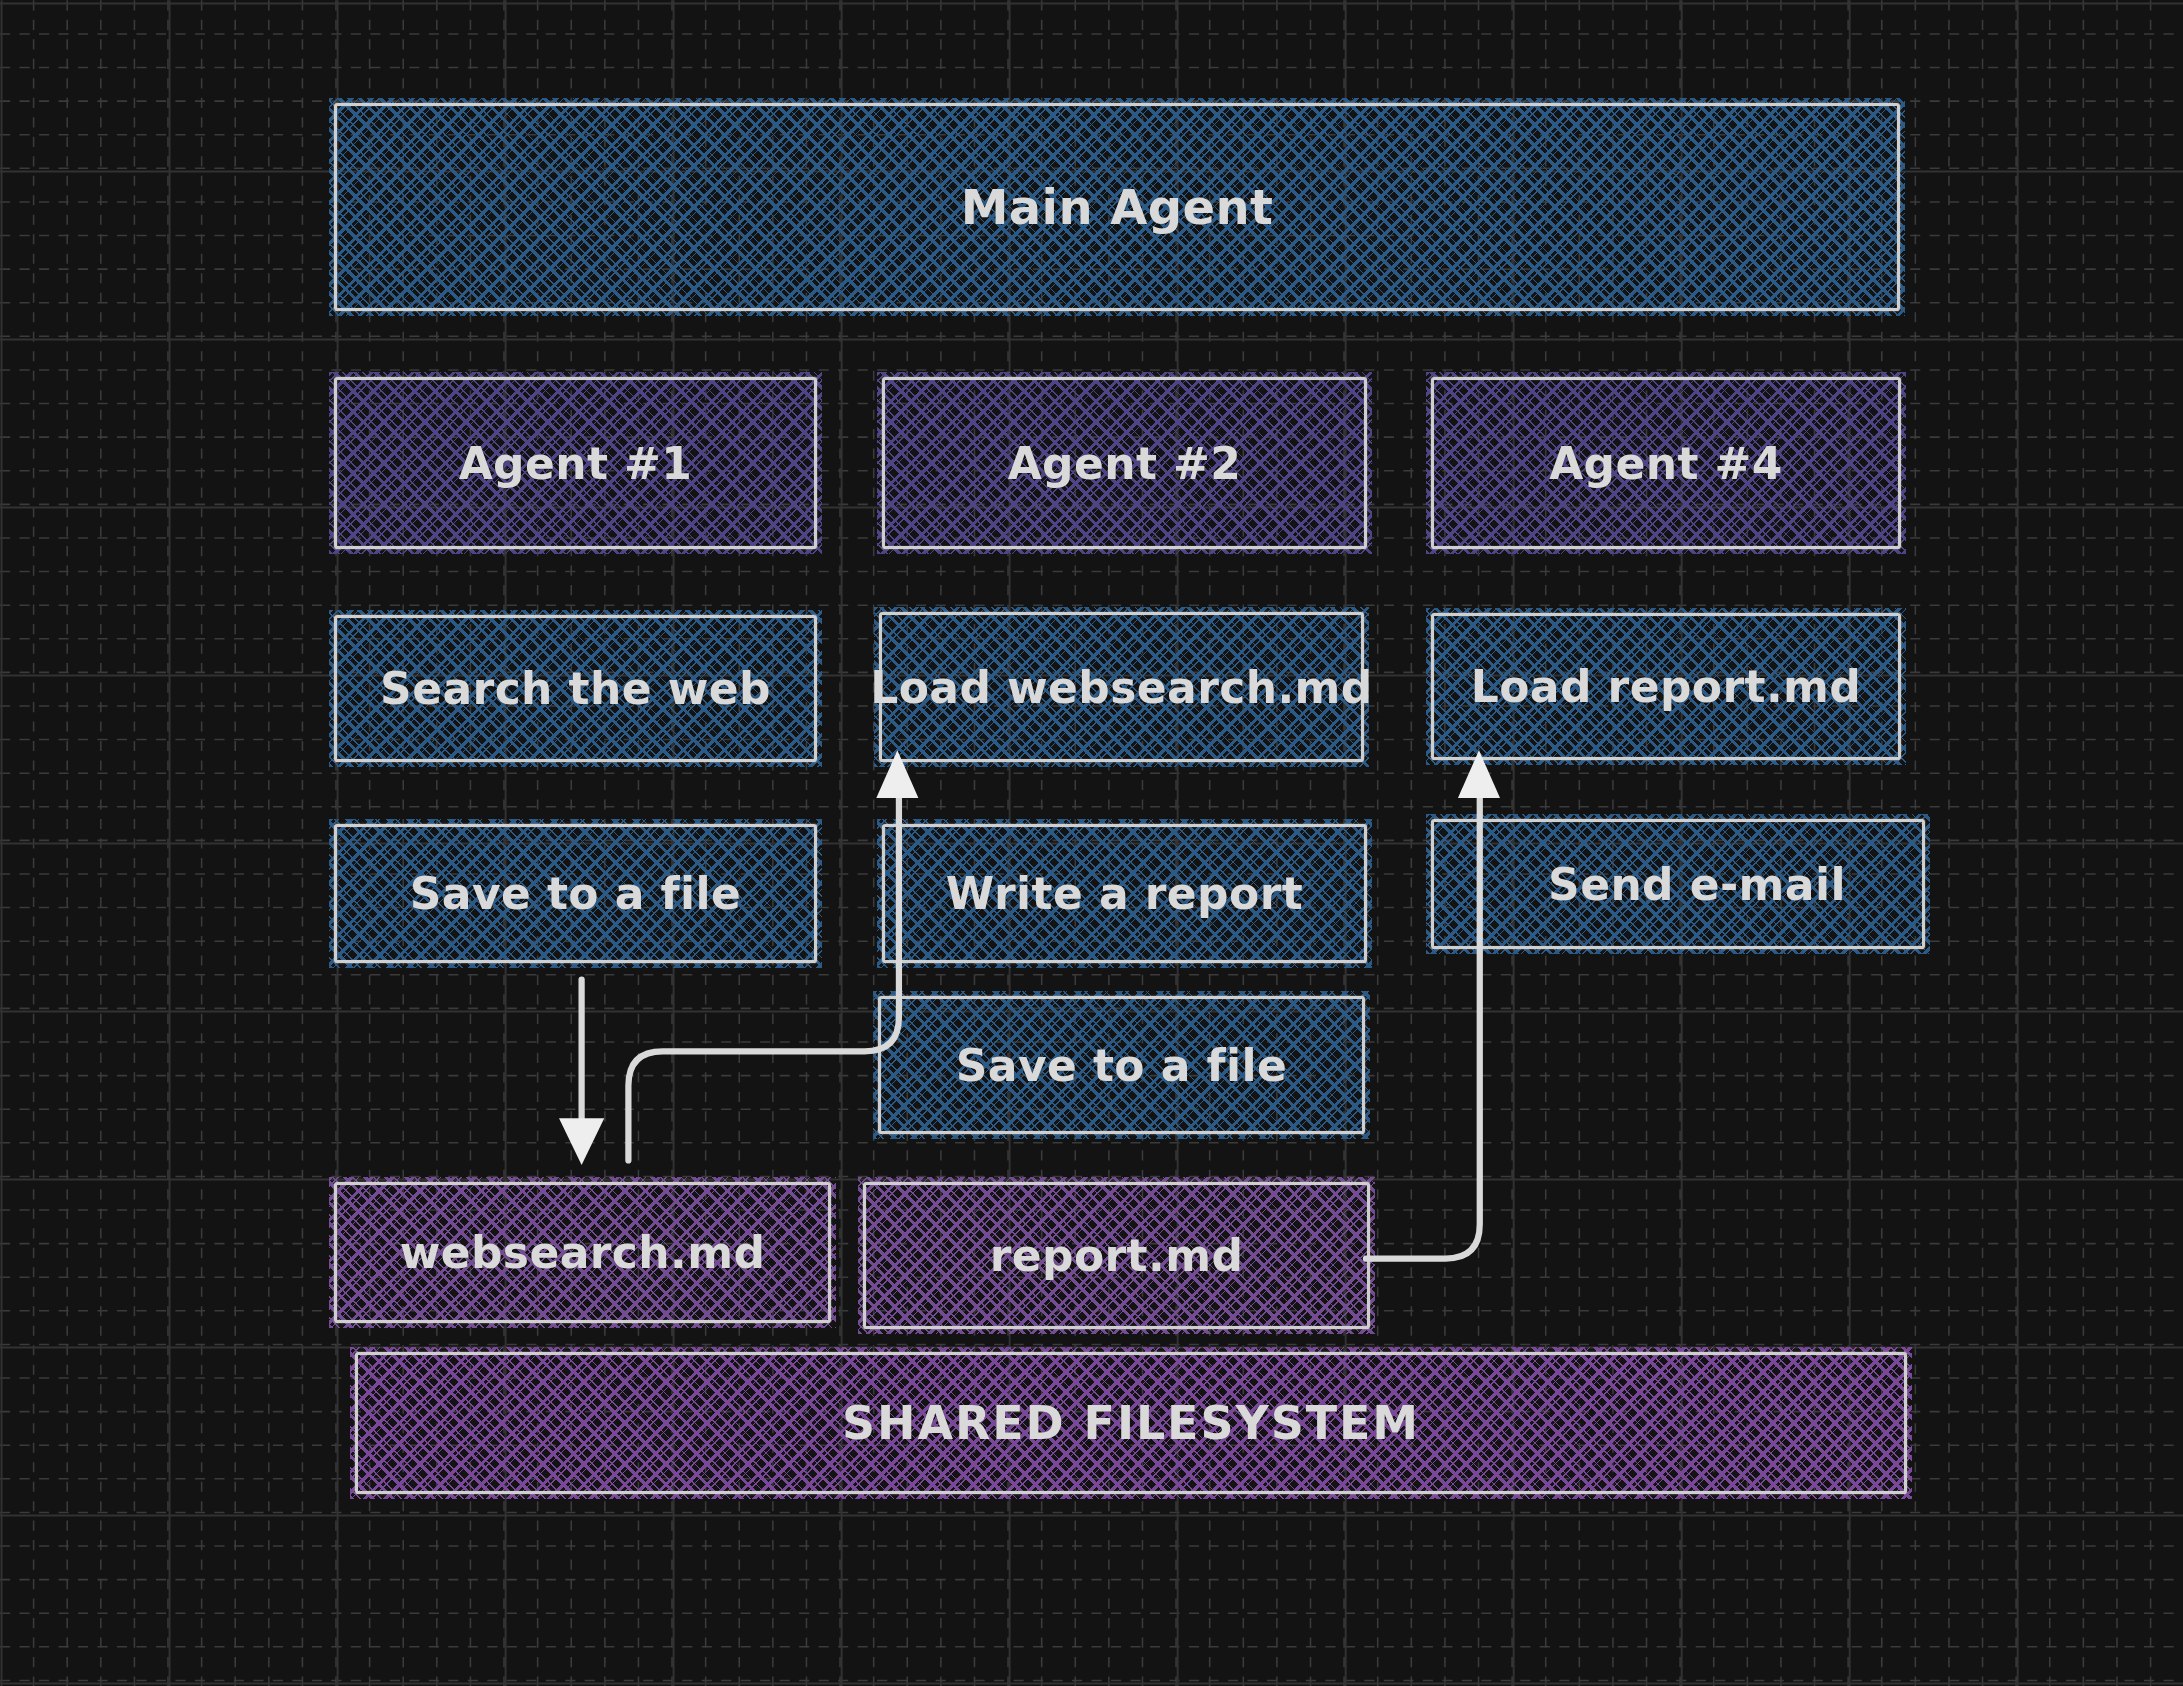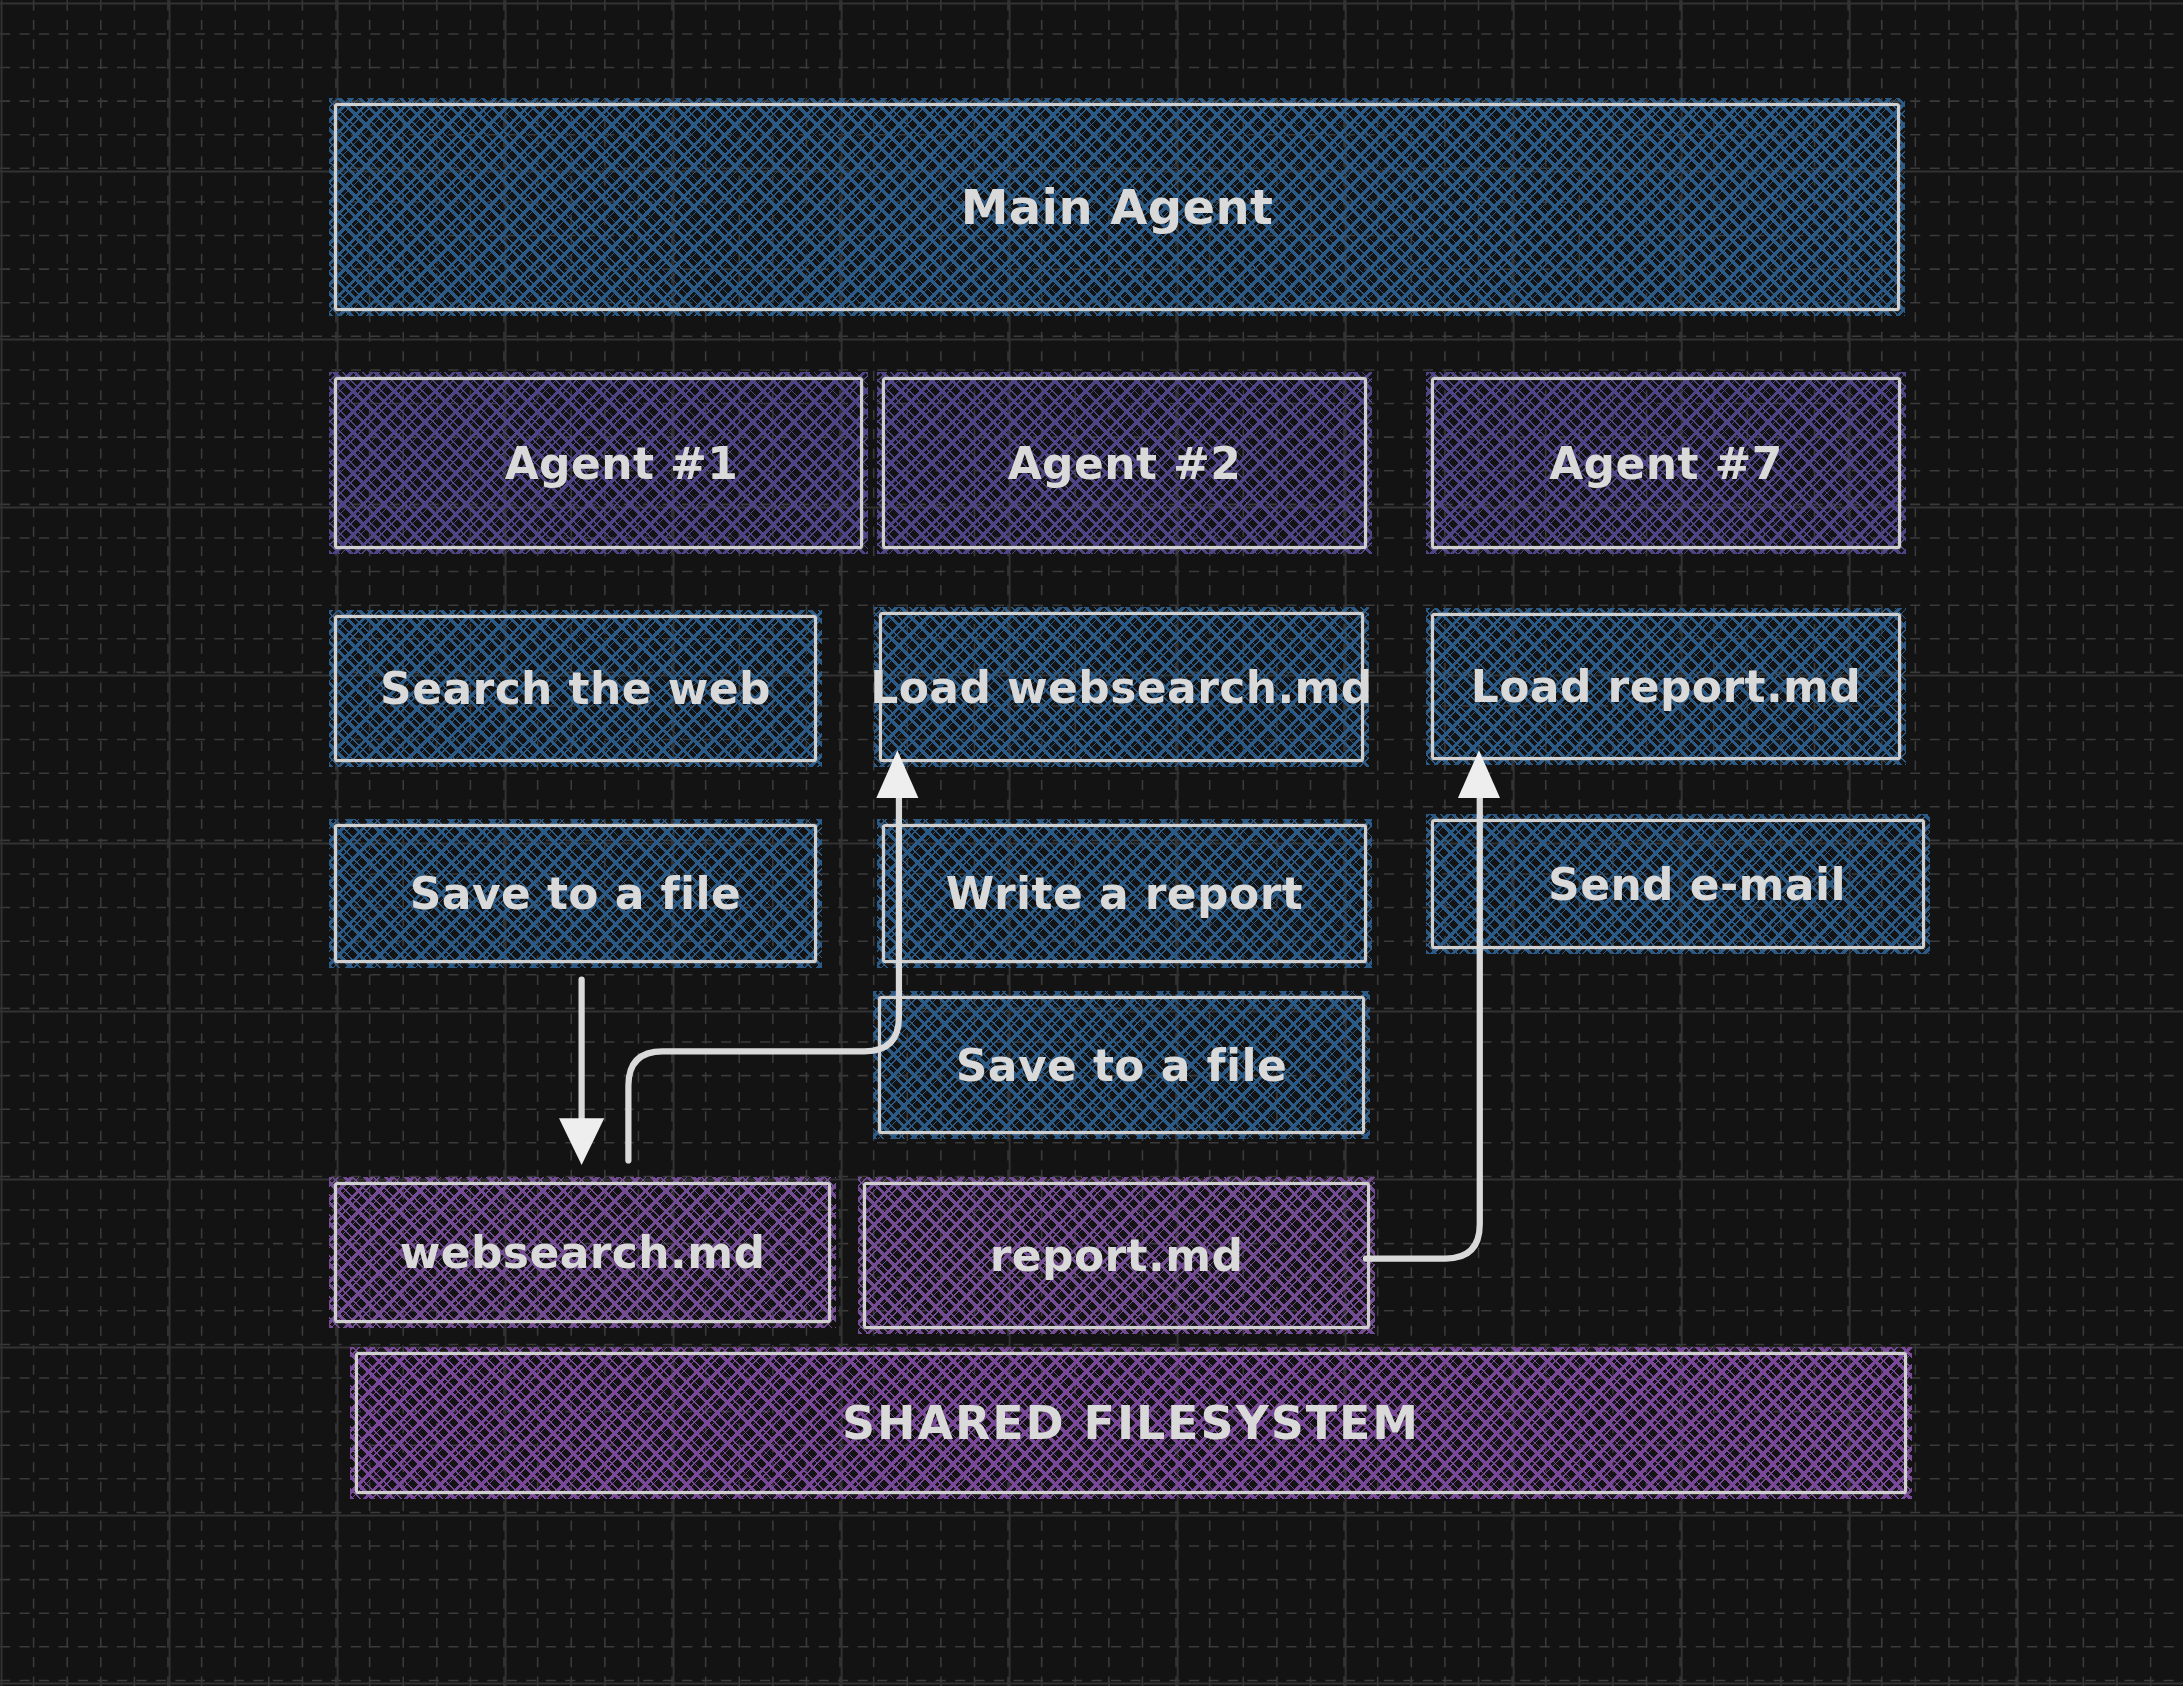--- a/index.html
+++ b/index.html
@@ -77,36 +77,36 @@
     <path id="grid-minor-path" fill="none" stroke-width="2" stroke-dasharray="13 12" stroke="#3b3b3b" d="M43.1 0V2163M86.2 0V2163M129.3 0V2163M172.4 0V2163M215.5 0V2163M258.6 0V2163M301.7 0V2163M344.8 0V2163M387.9 0V2163M431.0 0V2163M474.1 0V2163M517.2 0V2163M560.3 0V2163M603.4 0V2163M646.5 0V2163M689.6 0V2163M732.7 0V2163M775.8 0V2163M818.9 0V2163M862.0 0V2163M905.1 0V2163M948.2 0V2163M991.3 0V2163M1034.4 0V2163M1077.5 0V2163M1120.6 0V2163M1163.7 0V2163M1206.8 0V2163M1249.9 0V2163M1293.0 0V2163M1336.1 0V2163M1379.2 0V2163M1422.3 0V2163M1465.4 0V2163M1508.5 0V2163M1551.6 0V2163M1594.7 0V2163M1637.8 0V2163M1680.9 0V2163M1724.0 0V2163M1767.1 0V2163M1810.2 0V2163M1853.3 0V2163M1896.4 0V2163M1939.5 0V2163M1982.6 0V2163M2025.7 0V2163M2068.8 0V2163M2111.9 0V2163M2155.0 0V2163M2198.1 0V2163M2241.2 0V2163M2284.3 0V2163M2327.4 0V2163M2370.5 0V2163M2413.6 0V2163M2456.7 0V2163M2499.8 0V2163M2542.9 0V2163M2586.0 0V2163M2629.1 0V2163M2672.2 0V2163M2715.3 0V2163M2758.4 0V2163M0 43.1H2800M0 86.2H2800M0 129.3H2800M0 172.4H2800M0 215.5H2800M0 258.6H2800M0 301.7H2800M0 344.8H2800M0 387.9H2800M0 431.0H2800M0 474.1H2800M0 517.2H2800M0 560.3H2800M0 603.4H2800M0 646.5H2800M0 689.6H2800M0 732.7H2800M0 775.8H2800M0 818.9H2800M0 862.0H2800M0 905.1H2800M0 948.2H2800M0 991.3H2800M0 1034.4H2800M0 1077.5H2800M0 1120.6H2800M0 1163.7H2800M0 1206.8H2800M0 1249.9H2800M0 1293.0H2800M0 1336.1H2800M0 1379.2H2800M0 1422.3H2800M0 1465.4H2800M0 1508.5H2800M0 1551.6H2800M0 1594.7H2800M0 1637.8H2800M0 1680.9H2800M0 1724.0H2800M0 1767.1H2800M0 1810.2H2800M0 1853.3H2800M0 1896.4H2800M0 1939.5H2800M0 1982.6H2800M0 2025.7H2800M0 2068.8H2800M0 2111.9H2800M0 2155.0H2800"></path>
     <path id="grid-major-path" fill="none" stroke-width="2.5" stroke="#323232" d="M2.0 0V2163M217.5 0V2163M433.0 0V2163M648.5 0V2163M864.0 0V2163M1079.5 0V2163M1295.0 0V2163M1510.5 0V2163M1726.0 0V2163M1941.5 0V2163M2157.0 0V2163M2372.5 0V2163M2588.0 0V2163M0 4.0H2800M0 219.5H2800M0 435.0H2800M0 650.5H2800M0 866.0H2800M0 1081.5H2800M0 1297.0H2800M0 1512.5H2800M0 1728.0H2800M0 1943.5H2800M0 2159.0H2800"></path>
   </svg>
 
   <div class="box pal-blue" style="left:335px; top:104px; width:1564px; height:206px;">
     <div class="hatch"></div>
     <div class="frame"></div>
     <span class="label label-lg">Main Agent</span>
   </div>
 
-  <div class="box pal-indigo" style="left:335px; top:378px; width:481px; height:170px;padding-left:46px;">
+  <div class="box pal-indigo" style="left:335px; top:378px; width:481px; height:170px;">
     <div class="hatch"></div>
     <div class="frame"></div>
     <span class="label">Agent #1</span>
   </div>
 
   <div class="box pal-indigo" style="left:883px; top:378px; width:483px; height:170px;">
     <div class="hatch"></div>
     <div class="frame"></div>
     <span class="label">Agent #2</span>
   </div>
 
   <div class="box pal-indigo" style="left:1432px; top:378px; width:468px; height:170px;">
     <div class="hatch"></div>
     <div class="frame"></div>
-    <span class="label">Agent #7</span>
+    <span class="label">Agent #4</span>
   </div>
 
   <div class="box pal-blue" style="left:335px; top:616px; width:481px; height:145px;text-align:center;">
     <div class="hatch"></div>
     <div class="frame"></div>
     <span class="label">Search the web</span>
   </div>
 
   <div class="box pal-blue" style="left:880px; top:613px; width:483px; height:148px;">
     <div class="hatch"></div>

